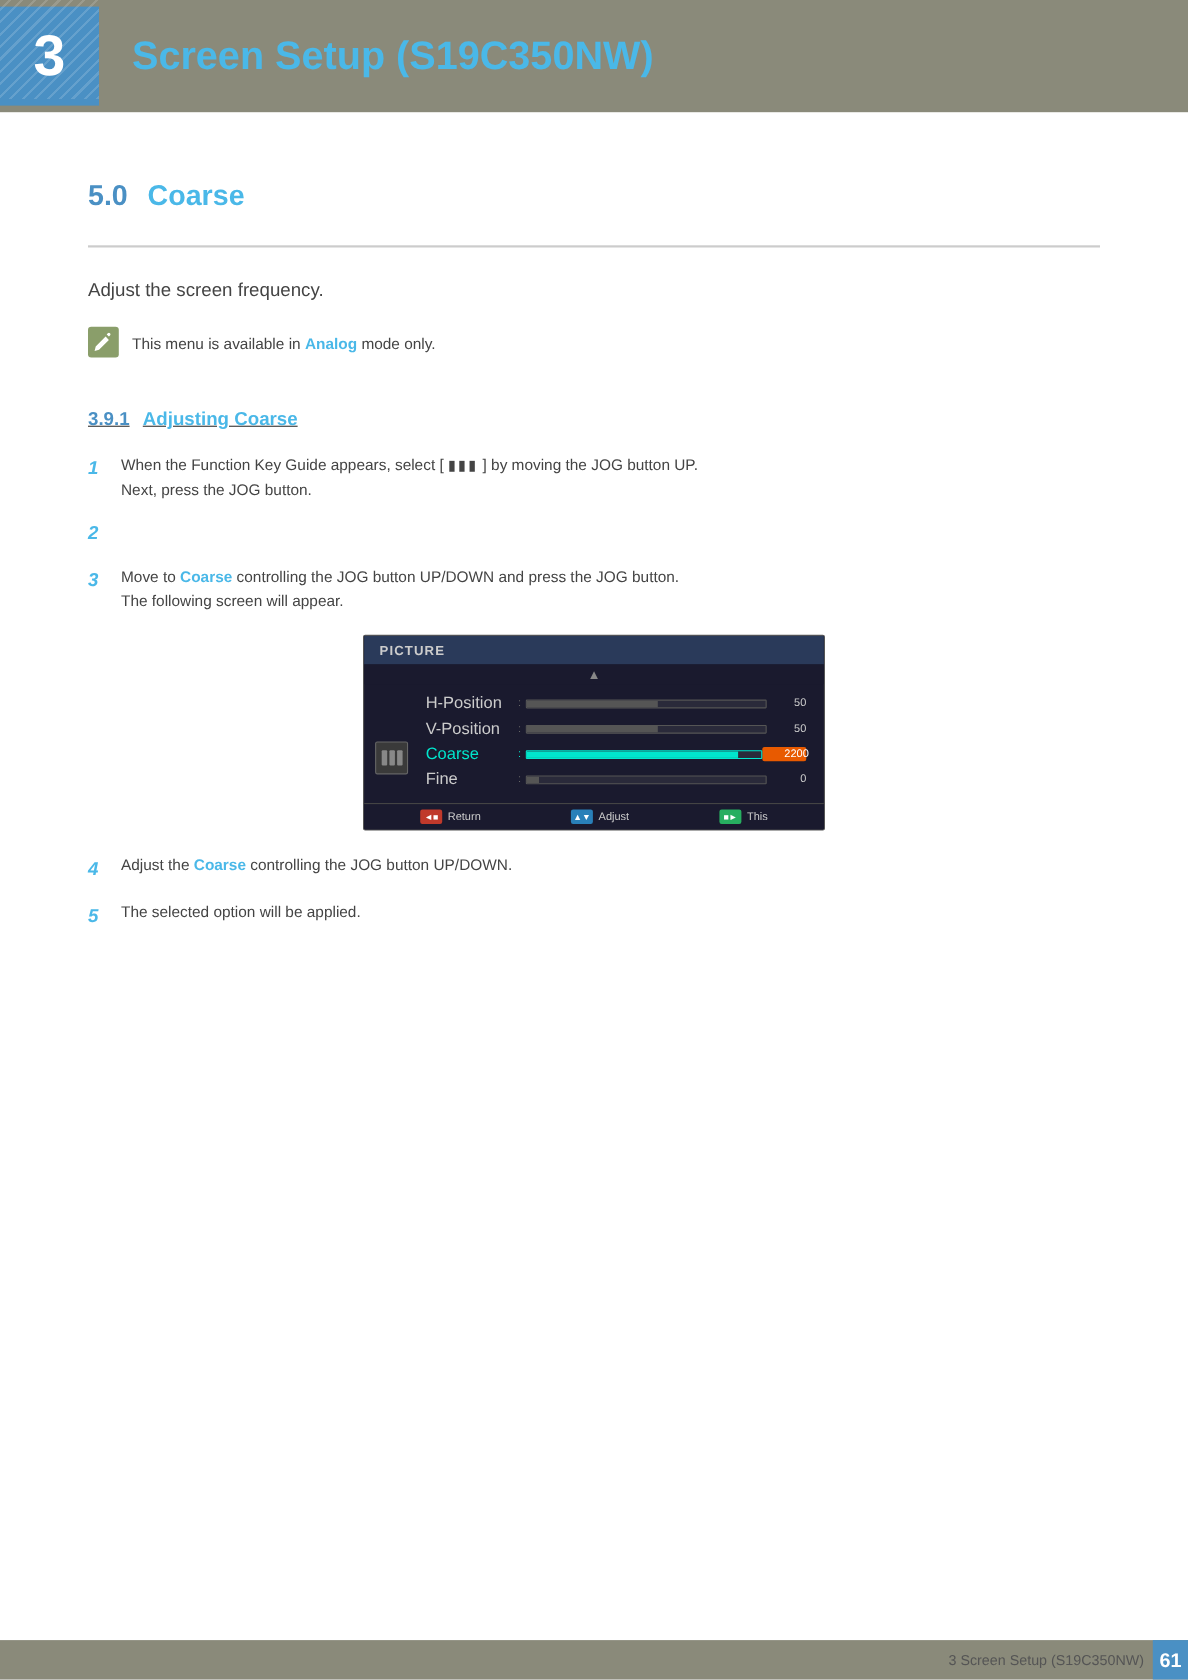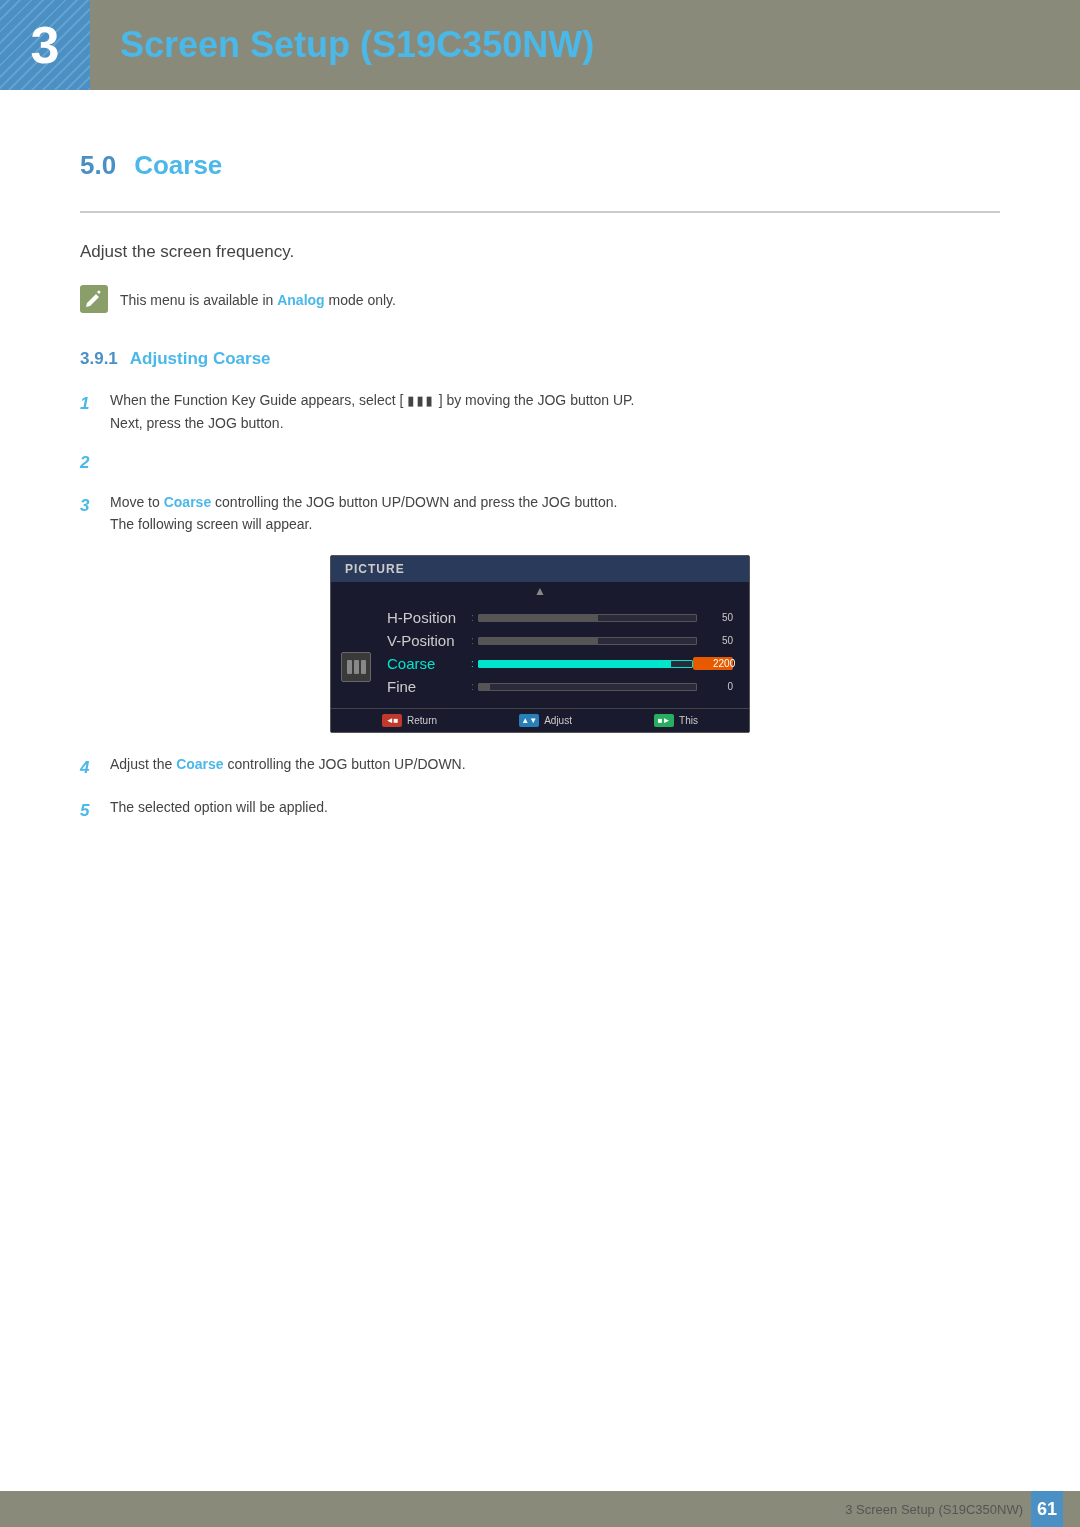--- a/index.html
+++ b/index.html
@@ -10,21 +10,21 @@
       font-family: Arial, Helvetica, sans-serif;
       font-size: 15px;
       color: #333;
       position: relative;
     }
 
     
     .header-banner {
       background: #8a8a7a;
       width: 100%;
-      height: 90px;
+      height: 102px;
       display: flex;
       align-items: center;
       padding-left: 0;
       position: relative;
     }
     .header-number-box {
       background: #4a90c4;
       width: 90px;
       height: 90px;
       display: flex;
@@ -94,21 +94,21 @@
       font-size: 17px;
       color: #444;
       margin-bottom: 20px;
       line-height: 1.6;
     }
 
     
     .note-box {
       display: flex;
       align-items: flex-start;
-      margin-bottom: 36px;
+      margin-bottom: 46px;
       gap: 12px;
     }
     .note-icon {
       width: 28px;
       height: 28px;
       background: #8a9e6a;
       border-radius: 3px;
       display: flex;
       align-items: center;
       justify-content: center;
@@ -129,20 +129,21 @@
       color: #4ab8e8;
       font-weight: bold;
     }
 
     
     .subsection-heading {
       display: flex;
       align-items: center;
       margin-bottom: 20px;
       margin-top: 10px;
+      text-decoration: underline;
     }
     .subsection-number {
       font-size: 17px;
       font-weight: bold;
       color: #4a90c4;
       margin-right: 12px;
     }
     .subsection-title {
       font-size: 17px;
       font-weight: bold;
@@ -323,21 +324,21 @@
     .page-footer {
       position: absolute;
       bottom: 0;
       left: 0;
       width: 100%;
       height: 36px;
       background: #8a8a7a;
       display: flex;
       align-items: center;
       justify-content: flex-end;
-      padding-right: 17px;
+      padding-right: 0;
     }
     .footer-text {
       color: #555;
       font-size: 13px;
       padding-right: 8px;
     }
     .footer-page {
       background: #4a90c4;
       color: white;
       font-size: 18px;

